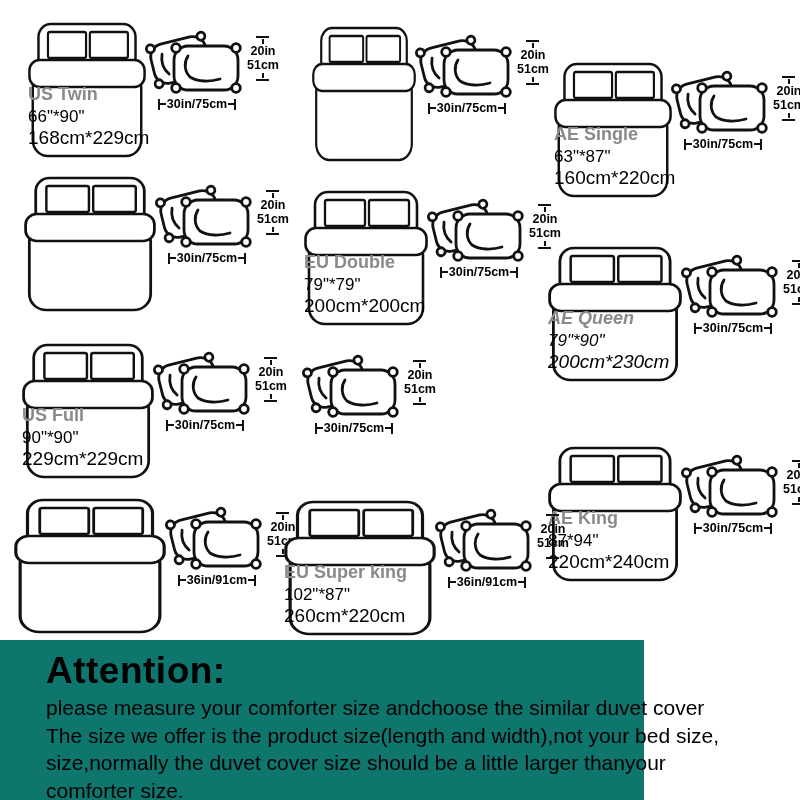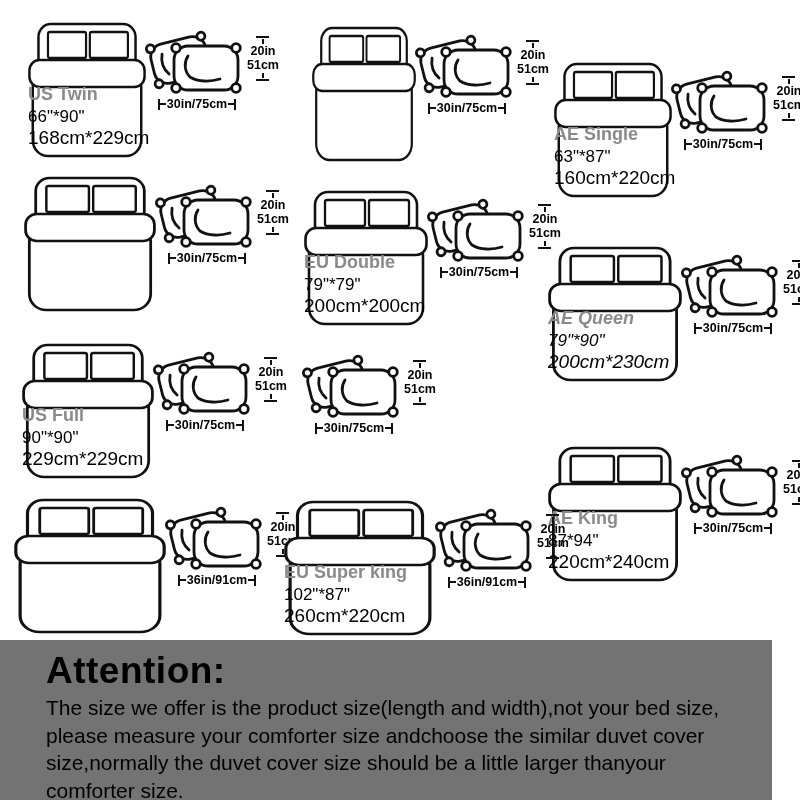--- a/index.html
+++ b/index.html
@@ -43,22 +43,22 @@
   .vbar{width:13px;height:2px;background:#111;}
   .vstem{width:2px;height:5px;background:#111;margin:1px 0;}
   .vtxt{font-size:12.5px;font-weight:700;line-height:13.5px;white-space:nowrap;}
   .hdim{display:flex;align-items:center;justify-content:center;margin-top:5px;width:94px;}
   .htick{width:2px;height:11px;background:#111;}
   .hline{width:6px;height:2px;background:#111;}
   .htxt{font-size:12.5px;font-weight:700;white-space:nowrap;padding:0 1px;}
 
   
   .attention{
-    position:absolute;left:0;top:640px;width:772px;height:160px;
-    background:#737373;box-sizing:border-box;
+    position:absolute;left:0;top:640px;width:644px;height:160px;
+    background:#0f766e;box-sizing:border-box;
     padding:8px 36px 18px 46px;
   }
   .attention-heading{font-size:37px;font-weight:700;line-height:46px;letter-spacing:0.5px;}
   .attention-line{font-size:21px;line-height:27.5px;white-space:nowrap;}
 </style>
 </head>
 <body>
 
 <div id="diagram">
   <div class="cell c0">
@@ -642,17 +642,17 @@
         <div class="htxt">36in/91cm</div>
         <div class="hline"></div>
         <div class="htick"></div>
       </div>
     </div>
   </div>
 </div>
 
 <div class="attention">
   <div class="attention-heading">Attention:</div>
+  <div class="attention-line">please measure your comforter size andchoose the similar duvet cover</div>
   <div class="attention-line">The size we offer is the product size(length and width),not your bed size,</div>
-  <div class="attention-line">please measure your comforter size andchoose the similar duvet cover</div>
   <div class="attention-line">size,normally the duvet cover size should be a little larger thanyour</div>
   <div class="attention-line">comforter size.</div>
 </div>
 
 </body></html>

